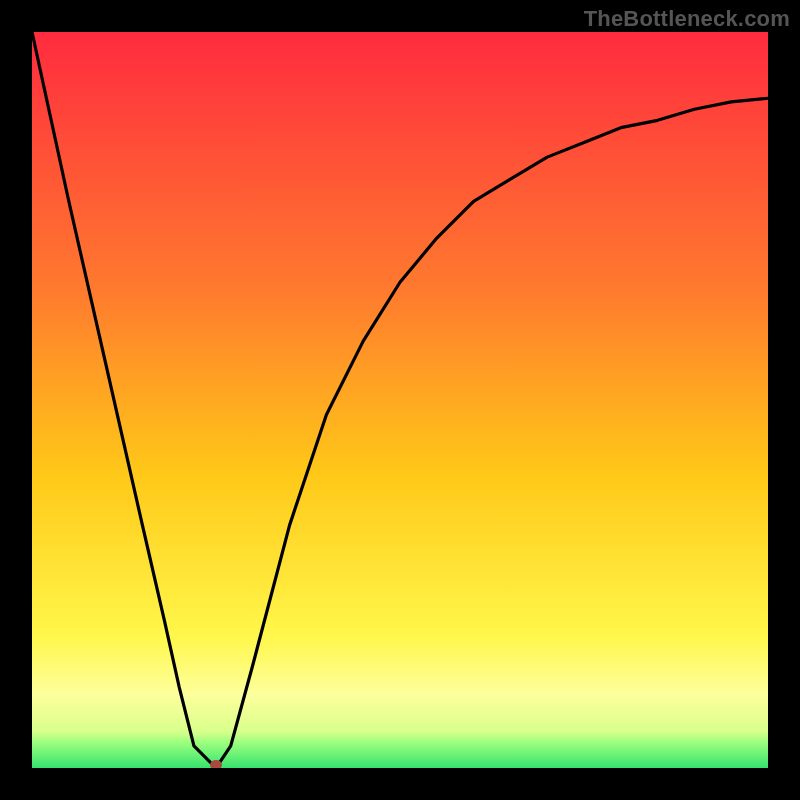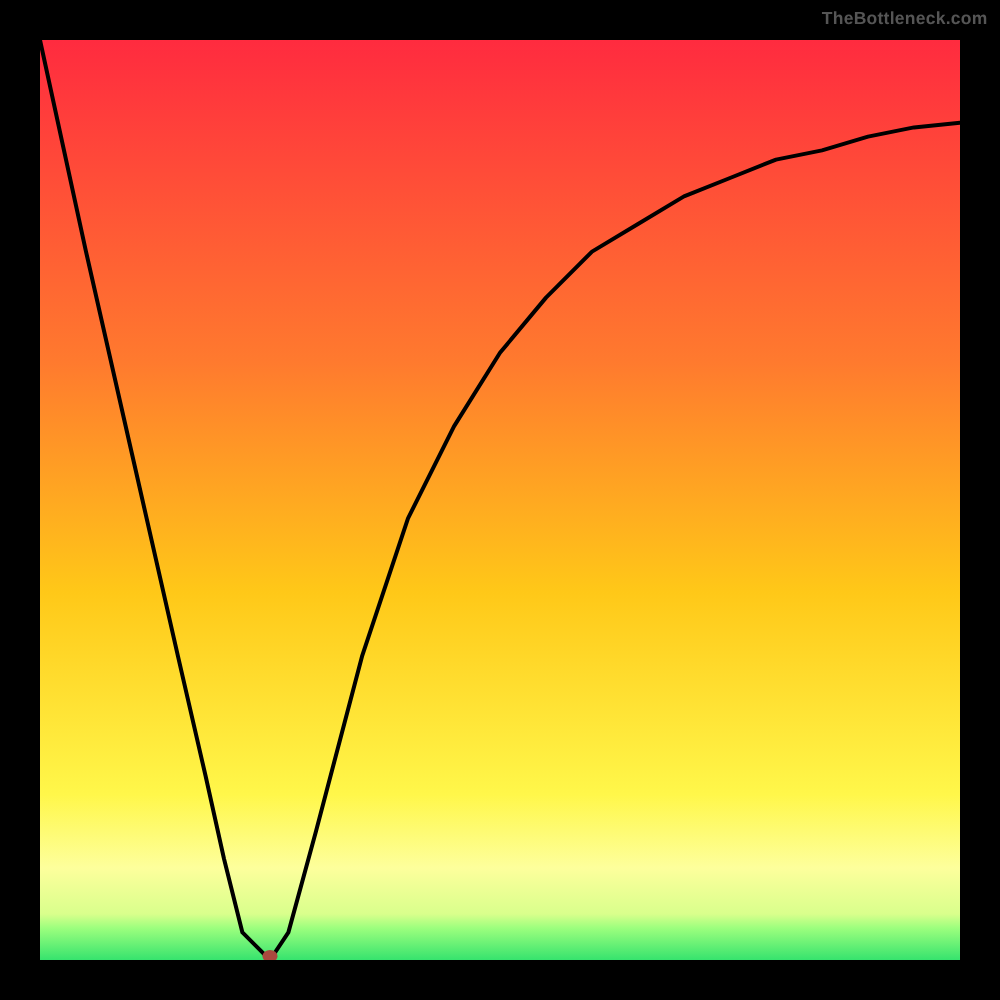--- a/index.html
+++ b/index.html
@@ -28,21 +28,21 @@
   .plot svg {
     display: block;
     width: 100%;
     height: 100%;
   }
   .watermark {
     position: absolute;
     top: 6px;
     right: 10px;
     color: #555555;
-    font-size: 14px;
+    font-size: 22px;
     font-weight: 600;
     letter-spacing: 0.2px;
   }
 </style>
 </head>
 <body>
 <div class="outer">
 
   <div class="watermark">TheBottleneck.com</div>
 

